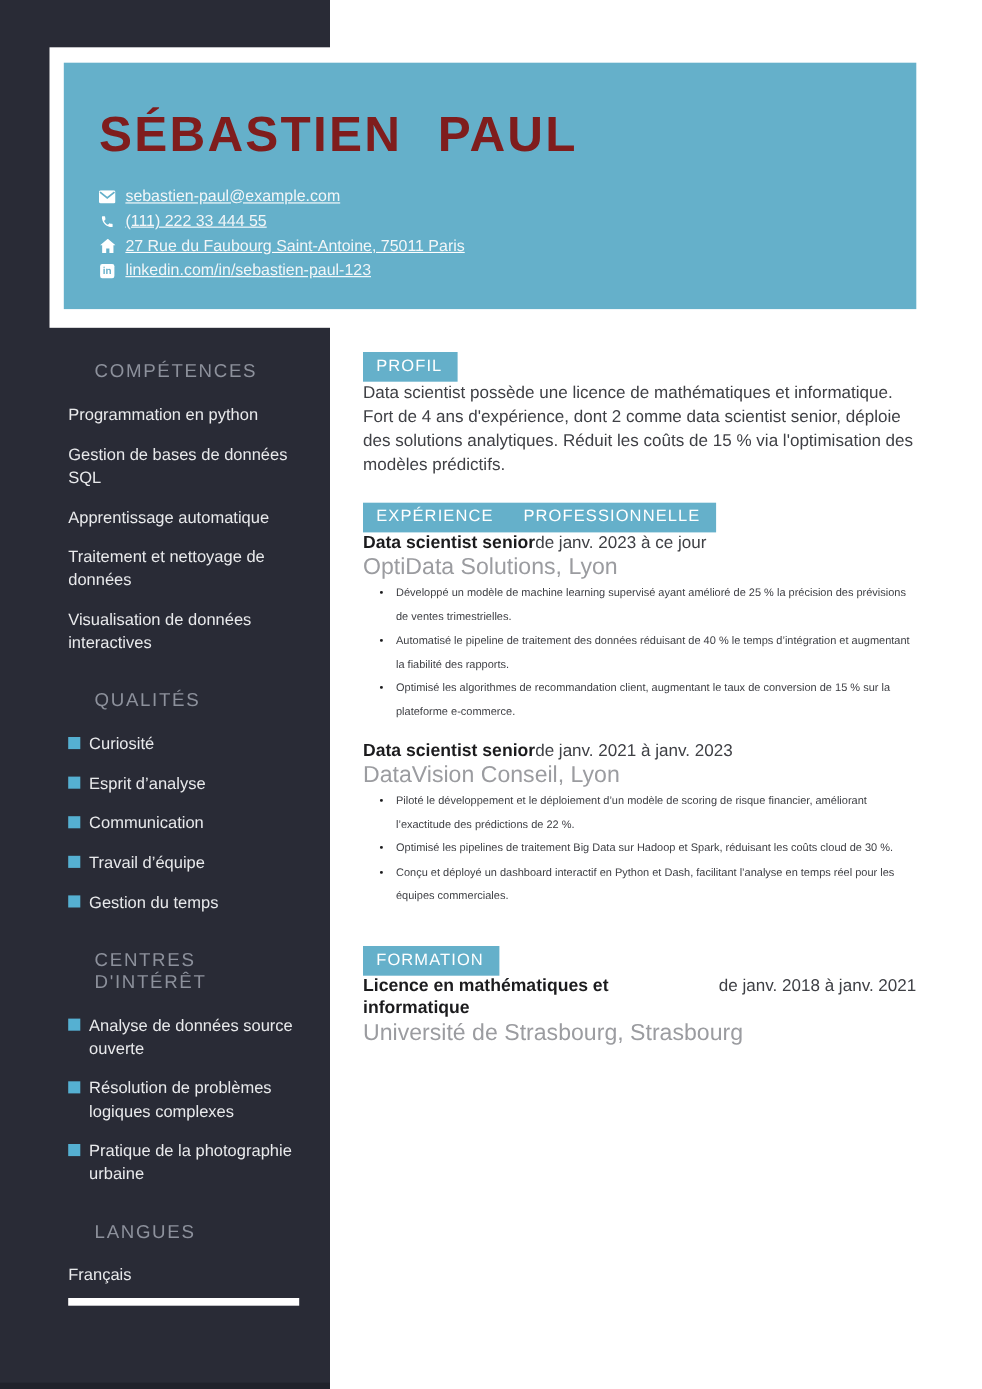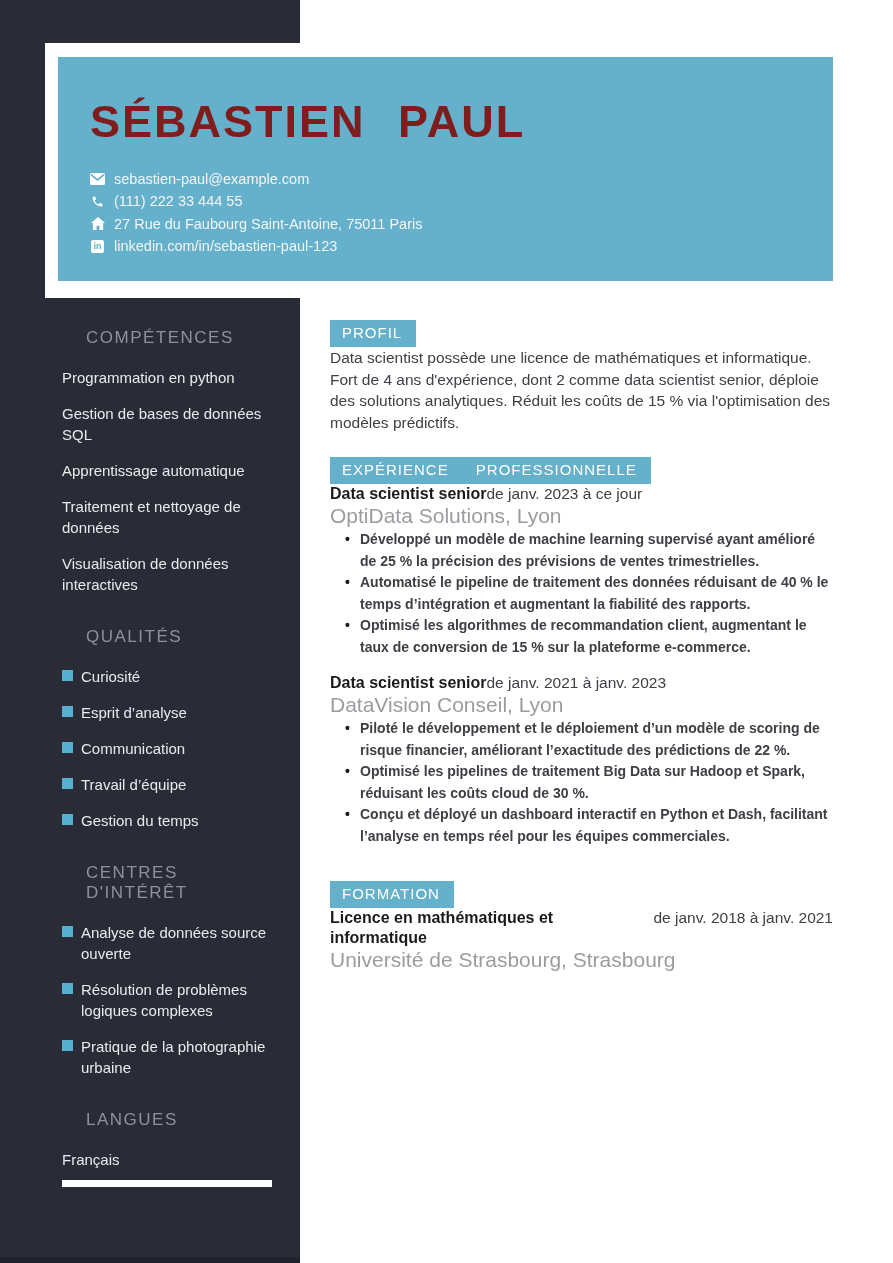--- a/index.html
+++ b/index.html
@@ -20,21 +20,21 @@
   .page{position:relative;width:893px;height:1263px;background:var(--page-bg);overflow:hidden;margin:0 auto;}
 
   
   .sidebar-bg{position:absolute;left:0;top:0;width:300px;height:100%;background:var(--sidebar-bg);}
   .notch{position:absolute;left:45px;top:43px;width:848px;height:255px;background:var(--page-bg);}
   .sidebar-footer{position:absolute;left:0;bottom:0;width:300px;height:6px;background:var(--sidebar-footer);}
 
   
   .header{position:absolute;left:58px;top:57px;width:775px;height:224px;background:var(--accent);color:#fff;padding:40px 0 0 32px;}
   .name{font-size:45px;font-weight:700;letter-spacing:2px;word-spacing:18px;color:#7f1d1d;line-height:1.1;}
-  .contacts{list-style:none;margin-top:24px;}
+  .contacts{list-style:none;margin-top:24px;text-decoration:underline;}
   .contacts li{display:flex;align-items:center;font-size:14.5px;color:#f2f6f8;margin-bottom:6.5px;}
   .cicon{width:15px;height:13px;display:inline-flex;align-items:center;justify-content:center;margin-right:9px;flex:0 0 15px;}
   .li-badge{display:inline-flex;align-items:center;justify-content:center;width:13px;height:13px;background:#fff;border-radius:2px;color:var(--accent);font-size:9px;font-weight:700;line-height:1;text-align:right;}
 
   
   .sidebar{position:absolute;left:62px;top:298px;width:220px;color:var(--sidebar-text);}
   .side-heading{font-size:17px;font-weight:400;color:var(--heading-gray);letter-spacing:1.5px;word-spacing:12px;margin-top:32px;margin-bottom:19px;margin-left:24px;}
   .side-heading:first-child{margin-top:30px;}
   .plain-list,.square-list{list-style:none;}
   .plain-list li{font-size:15px;line-height:21px;margin-bottom:15px;color:var(--sidebar-text);}
@@ -48,21 +48,21 @@
   .main{position:absolute;left:330px;top:320px;width:503px;color:var(--body-text);}
   .badge{display:inline-block;background:var(--accent);color:#fff;font-size:15px;letter-spacing:1px;padding:4px 14px 6px 12px;}
   .badge.wide{word-spacing:22px;}
   .profile-text{font-size:15.5px;line-height:21.5px;margin-bottom:23px;color:var(--body-text);}
   .job{margin-bottom:15px;}
   .job-head{display:flex;justify-content:flex-start;align-items:flex-start;}
   .job-title{font-size:16px;font-weight:700;color:var(--title-text);line-height:20px;max-width:330px;}
   .job-date{font-size:15.5px;color:var(--body-text);white-space:nowrap;padding-top:1px;}
   .company{font-size:21px;color:var(--muted-text);margin-top:2px;line-height:20px;}
   .dot-list{list-style:none;margin-top:3px;}
-  .dot-list li{position:relative;padding-left:30px;font-size:14px;line-height:21.5px;color:var(--body-text);font-weight:bold;}
+  .dot-list li{position:relative;padding-left:30px;font-size:10px;line-height:21.5px;color:var(--body-text);}
   .dot-list li::before{content:"\2022";position:absolute;left:15px;top:0;color:#1b1b1d;}
   .section-exp{margin-top:1px;}
   .section-form{margin-top:19px;}
 </style>
 </head>
 <body>
 
 <div class="page">
   <div class="sidebar-bg"></div>
   <div class="notch"></div>

